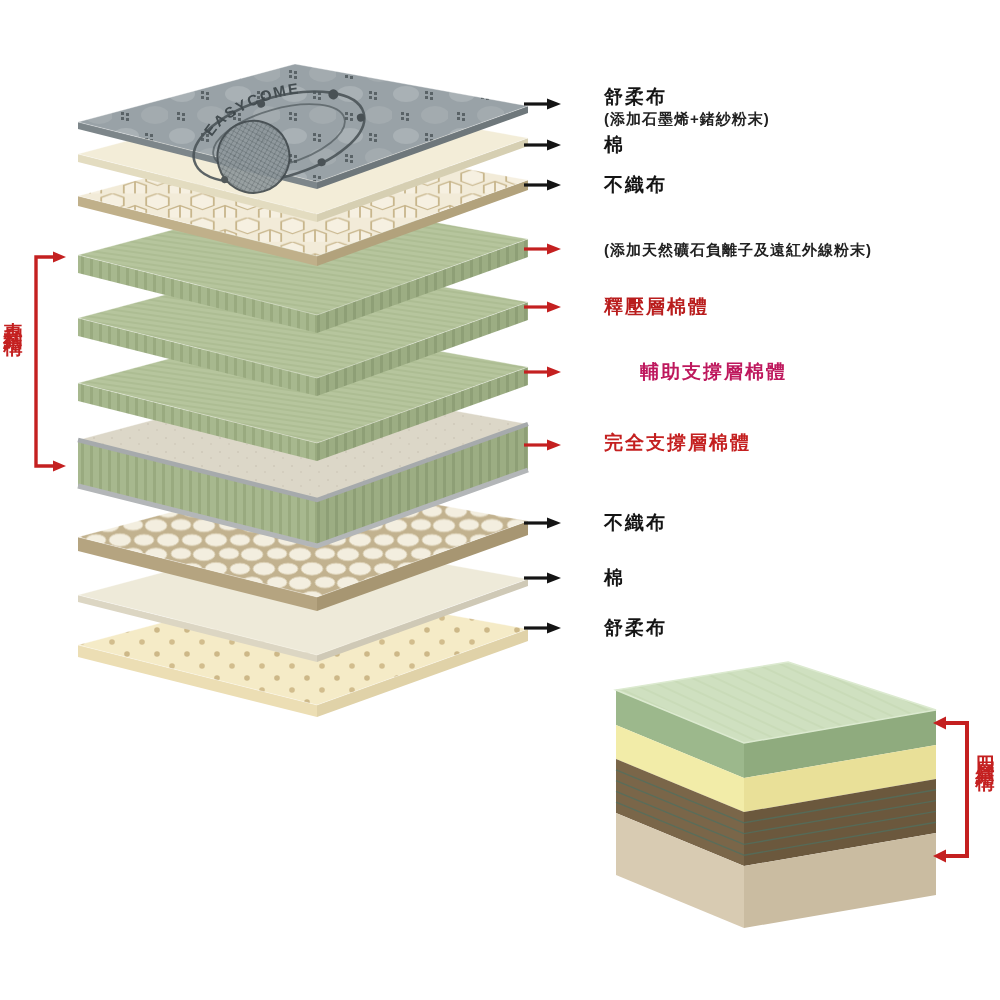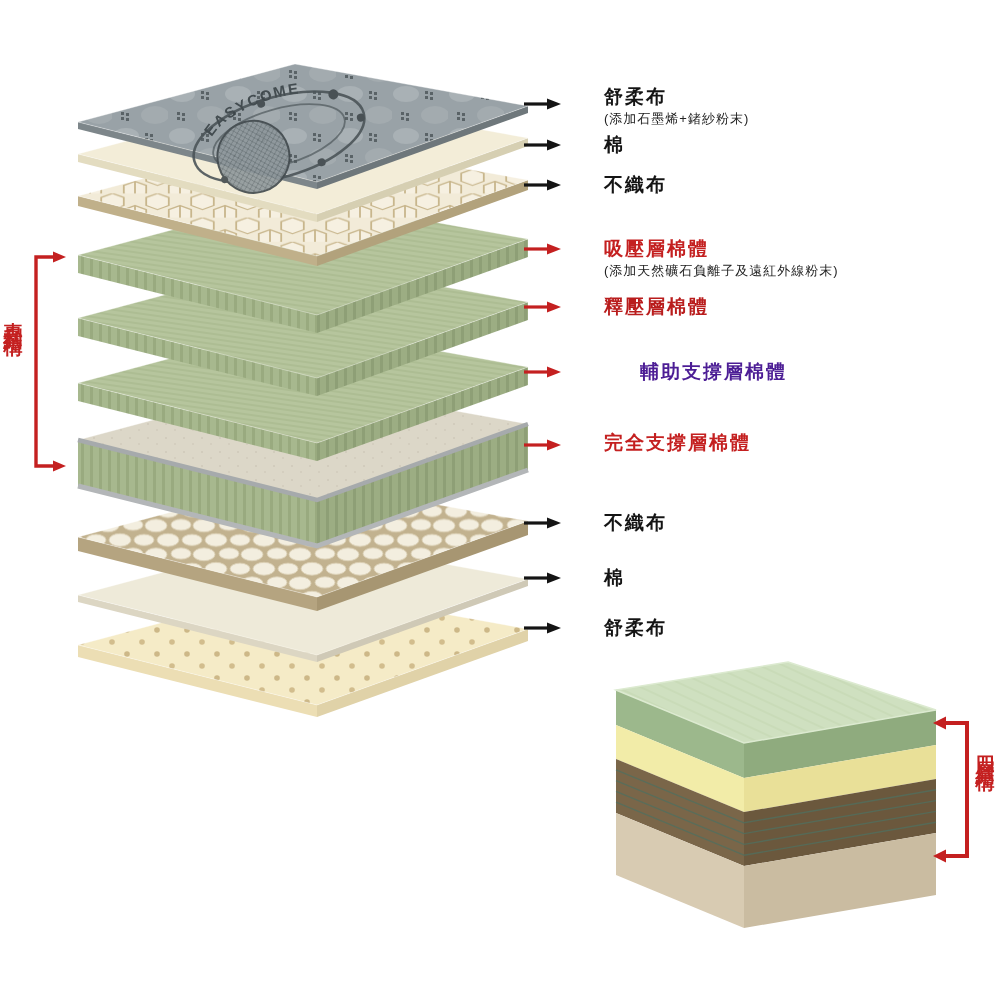--- a/index.html
+++ b/index.html
@@ -1,21 +1,21 @@
 <!DOCTYPE html>
 <html><head>
 <meta charset="utf-8">
 <style>
   html,body{margin:0;padding:0;background:#fff;}
   .canvas{position:relative;width:1000px;height:1000px;background:#ffffff;overflow:hidden;
           font-family:"Liberation Sans","DejaVu Sans",sans-serif;}
   #scene{position:absolute;left:0;top:0;}
   .layer-label{position:absolute;left:572px;white-space:nowrap;margin-left:32px;}
   .layer-label .t{font-size:19px;font-weight:600;letter-spacing:2px;color:#141414;line-height:21px;}
-  .layer-label .s{font-size:13px;font-weight:400;letter-spacing:1px;color:#222;margin-top:3px;}
+  .layer-label .s{font-size:15px;font-weight:700;letter-spacing:1px;color:#222;margin-top:3px;}
   .vlabel{position:absolute;writing-mode:vertical-rl;text-orientation:upright;
           font-size:19px;font-weight:600;letter-spacing:5px;color:#c42020;line-height:20px;}
   #patent-label{left:3px;top:306px;}
   #cube-label{left:975px;top:741px;}
 </style>
 </head>
 <body>
 
 <div class="canvas">
 
@@ -182,28 +182,27 @@
     <div class="t" style="color: rgb(20, 20, 20);">舒柔布</div>
     <div class="s">(添加石墨烯+鍺紗粉末)</div>
   </div>
   <div class="layer-label" style="top:134px">
     <div class="t" style="color: rgb(20, 20, 20);">棉</div>
   </div>
   <div class="layer-label" style="top:174px">
     <div class="t" style="color: rgb(20, 20, 20);">不織布</div>
   </div>
   <div class="layer-label" style="top:238px">
-    <div class="t" style="color: rgb(196, 32, 32);">吸壓層棉體</div>
     <div class="s">(添加天然礦石負離子及遠紅外線粉末)</div>
   </div>
   <div class="layer-label" style="top:296px">
     <div class="t" style="color: #b91c1c;">釋壓層棉體</div>
   </div>
   <div class="layer-label" style="top:361px">
-    <div class="t" style="color: #4c1d95; padding-left: 36px;">輔助支撐層棉體</div>
+    <div class="t" style="color: #be185d; padding-left: 36px;">輔助支撐層棉體</div>
   </div>
   <div class="layer-label" style="top:434px">
     <div class="t" style="color: rgb(196, 32, 32); font-family: Liberation Mono, monospace;">完全支撐層棉體</div>
   </div>
   <div class="layer-label" style="top:512px">
     <div class="t" style="color: rgb(20, 20, 20);">不織布</div>
   </div>
   <div class="layer-label" style="top:567px">
     <div class="t" style="color: rgb(20, 20, 20);">棉</div>
   </div>

